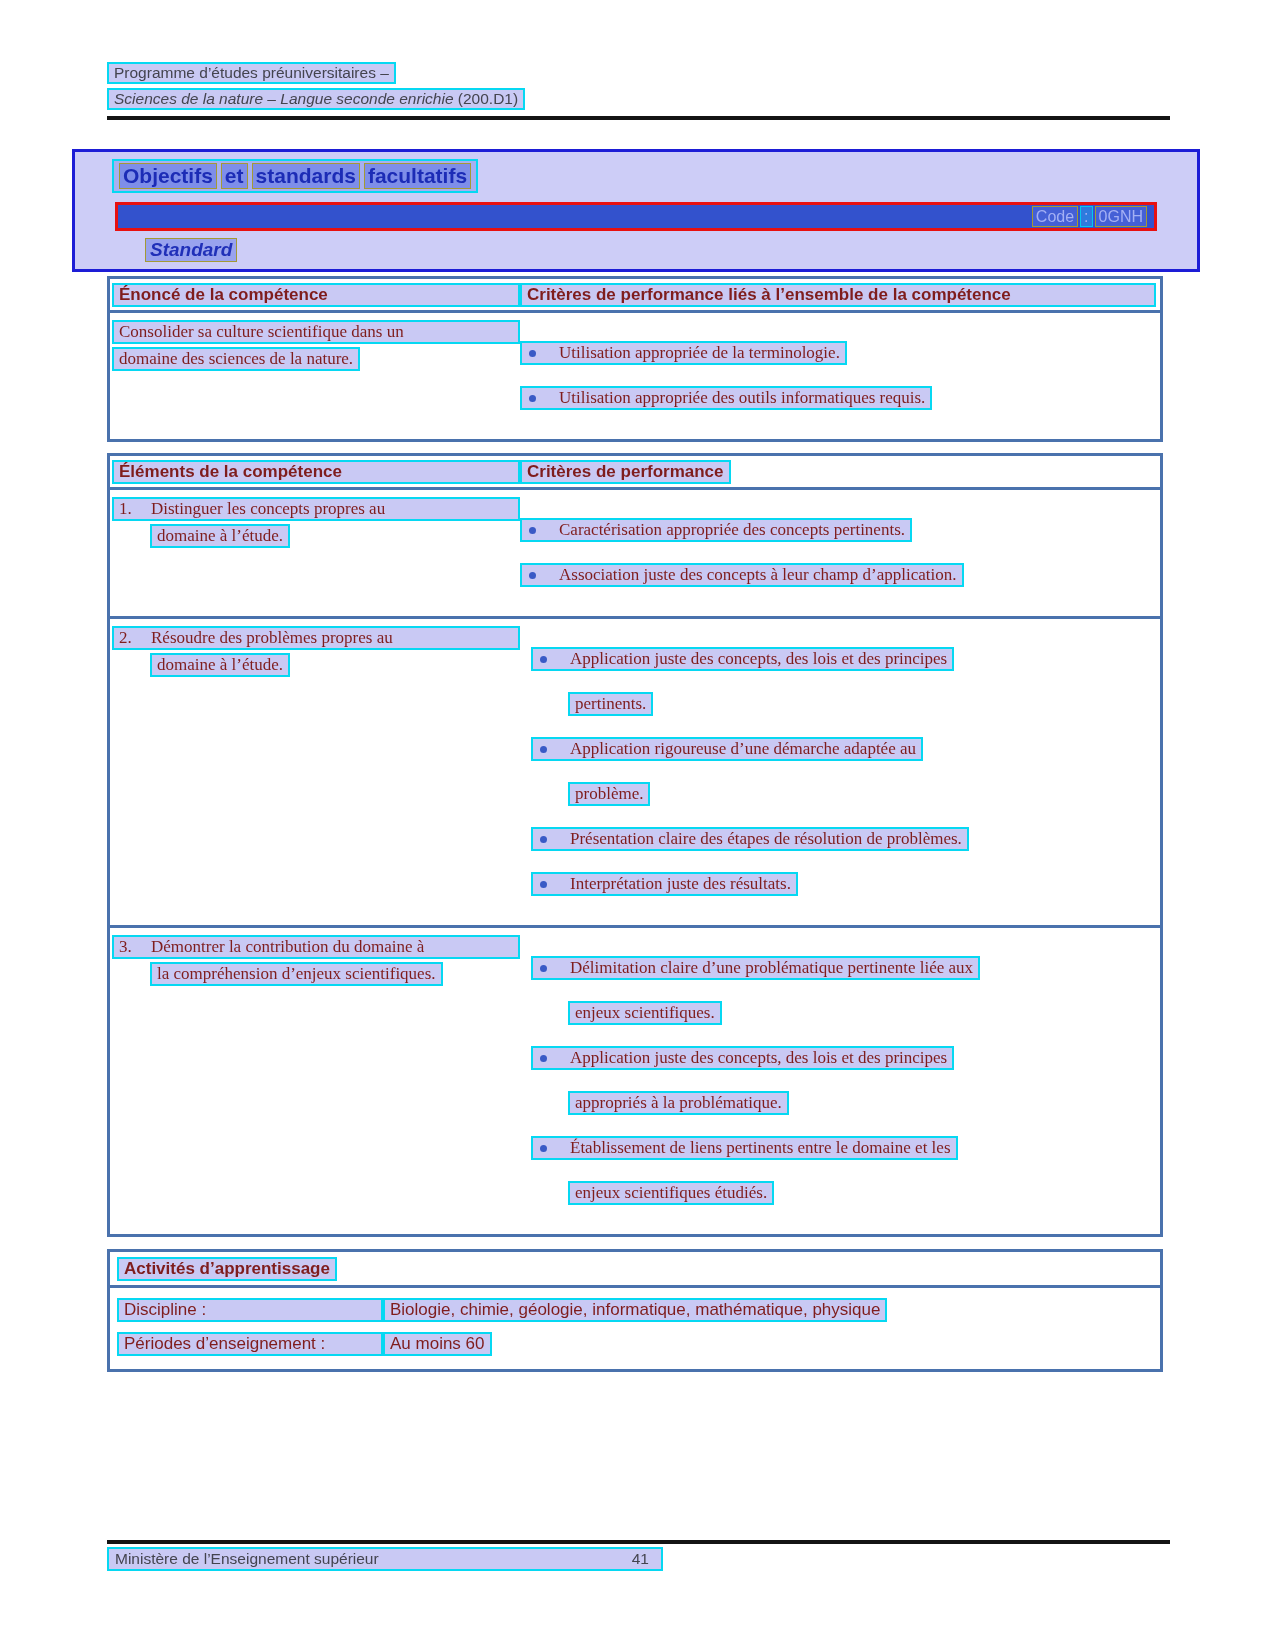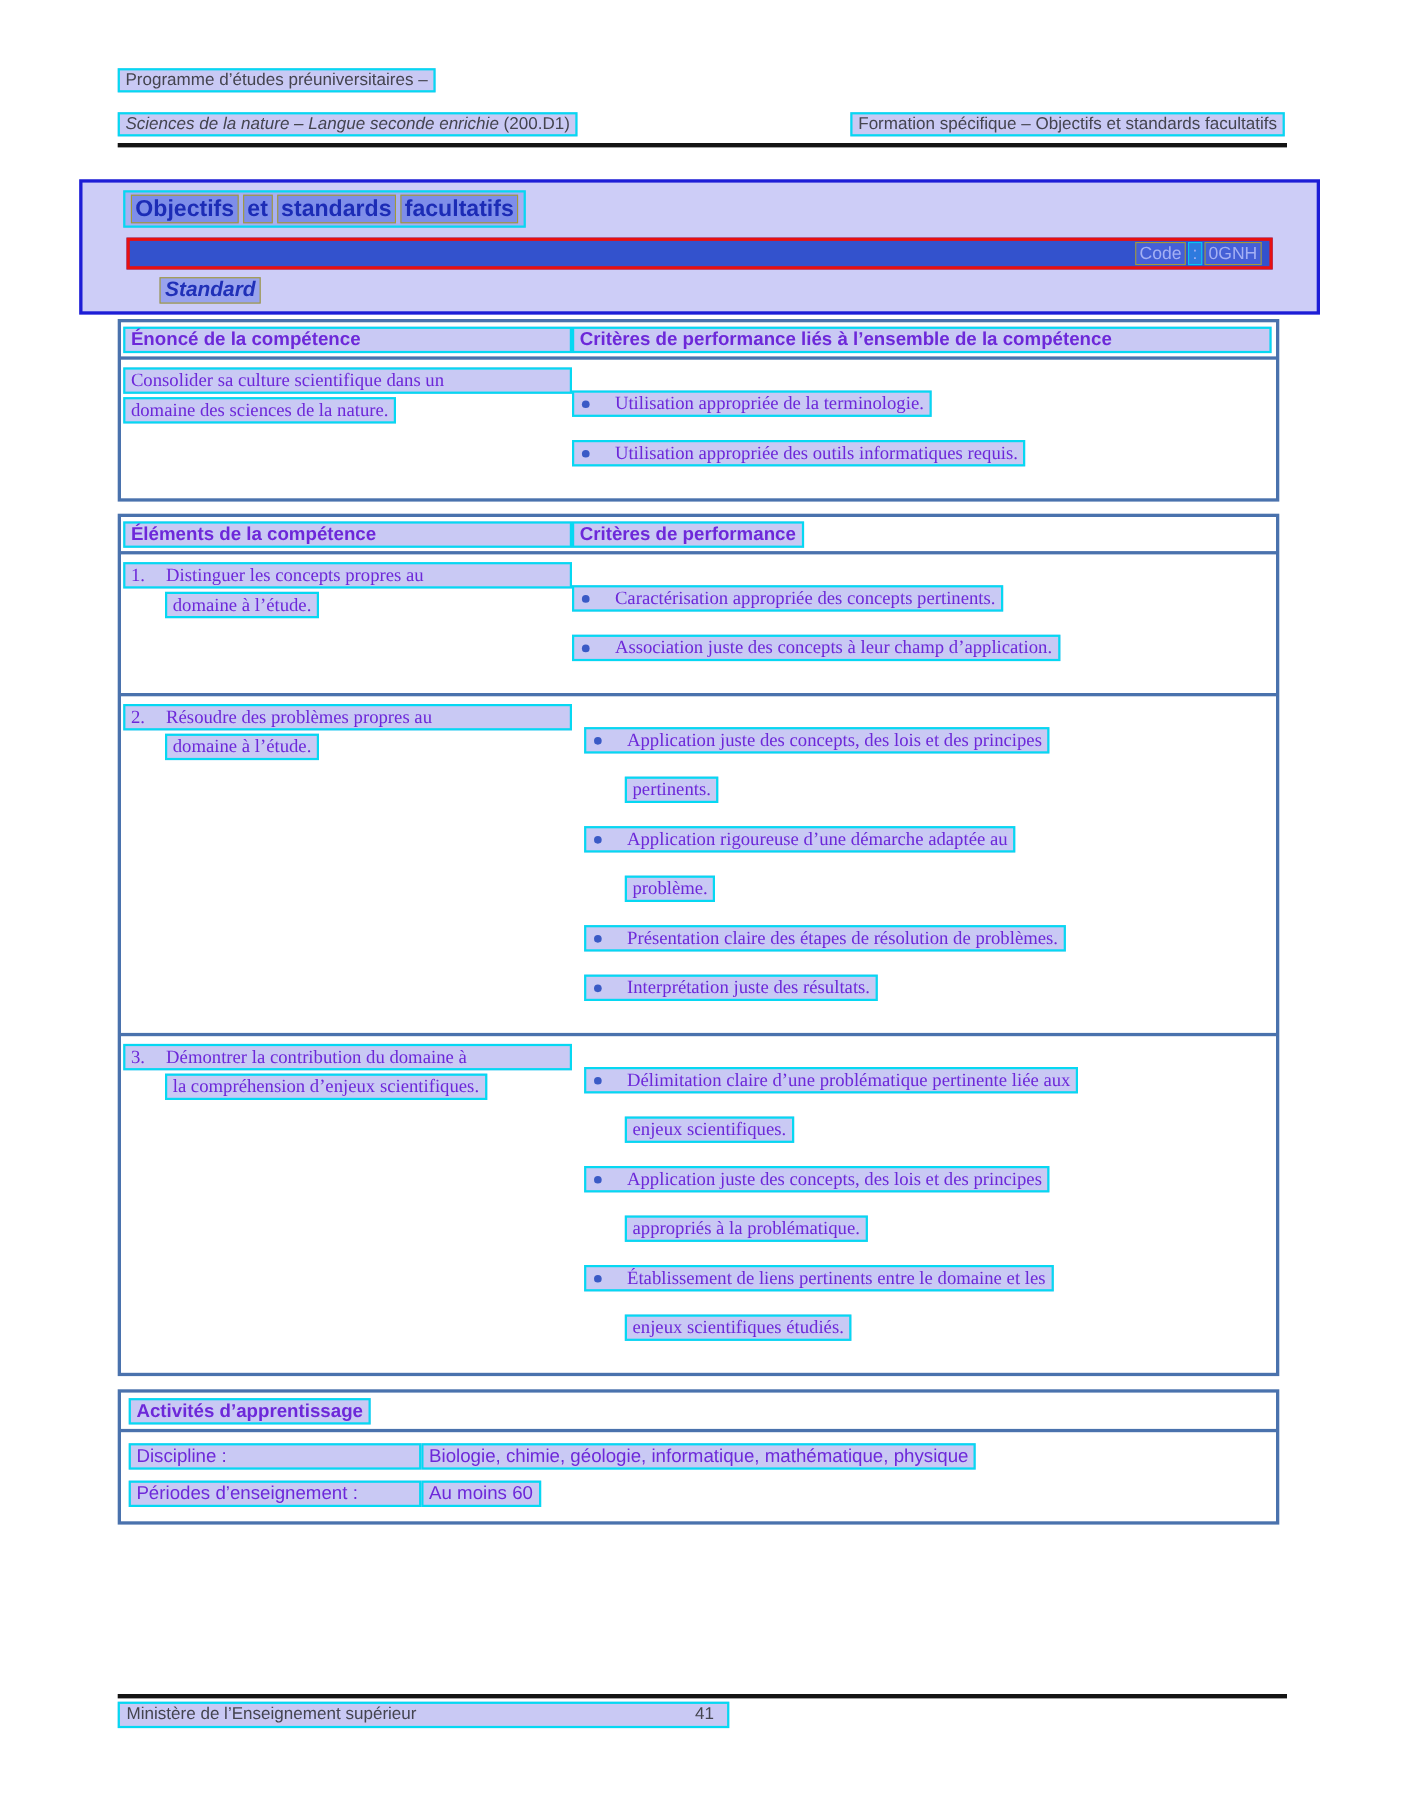--- a/index.html
+++ b/index.html
@@ -6,27 +6,27 @@
   html,body { background:#ffffff; }
   .page {
     position:relative; width:1275px; height:1651px; background:#ffffff;
     font-family:"Liberation Sans", sans-serif; color:#0d0d1a;
     display:flex; flex-direction:column; overflow:hidden;
   }
   
   .hl {
     display:inline-block; background:#c9c9f4; border:2px solid #06d8f2;
     padding:0 5px; line-height:20px; font-size:17px; white-space:nowrap;
-    color:#6d28d9;
+    color:#7f1d1d;
   }
   .bold { font-weight:bold; }
   
   .rheader { margin:62px 107px 0 107px; font-size:15.5px; color:#44444f; }
   .rheader .hl { font-size:15.5px; line-height:18px; color:#44444f; }
-  .rheader-row2 { display:flex; justify-content:space-between; margin-top:18px; }
+  .rheader-row2 { display:flex; justify-content:space-between; margin-top:4px; }
   .rule-black { height:4px; background:#141414; margin:6px 105px 0 107px; }
   
   .title-box {
     margin:29px 75px 0 72px; background:#cdcdf7; border:3px solid #1d1dd6;
     padding:7px 0 7px 0;
   }
   .title-line {
     display:inline-flex; margin-left:37px; background:#a8b0f0;
     border:2px solid #06d8f2; padding:2px 3px; align-items:center;
   }
@@ -100,21 +100,20 @@
 <body>
 
 <div class="page">
 
   <div class="rheader">
     <div>
       <span class="hl">Programme d’études préuniversitaires –</span>
     </div>
     <div class="rheader-row2">
       <span class="hl"><i>Sciences de la nature – Langue seconde enrichie</i><span> (200.D1)</span></span>
-      <span class="hl">Formation spécifique – Objectifs et standards facultatifs</span>
     </div>
   </div>
   <div class="rule-black"></div>
 
   <div class="title-box">
     <div class="title-line">
       <span class="title-word">Objectifs</span>
       <span class="title-word">et</span>
       <span class="title-word">standards</span>
       <span class="title-word">facultatifs</span>

